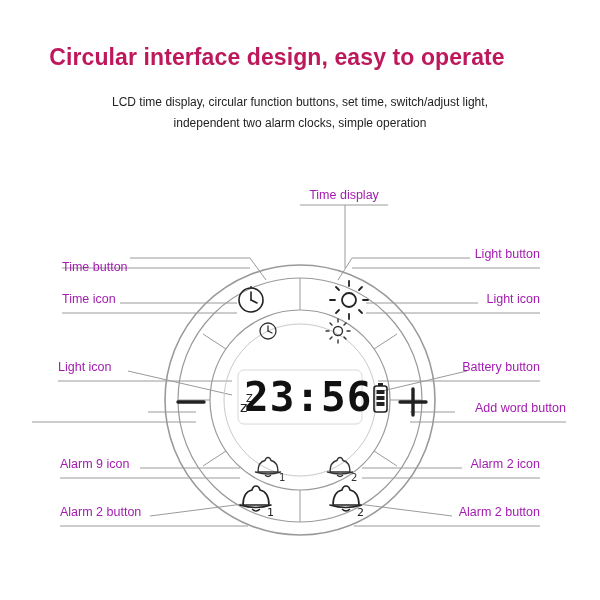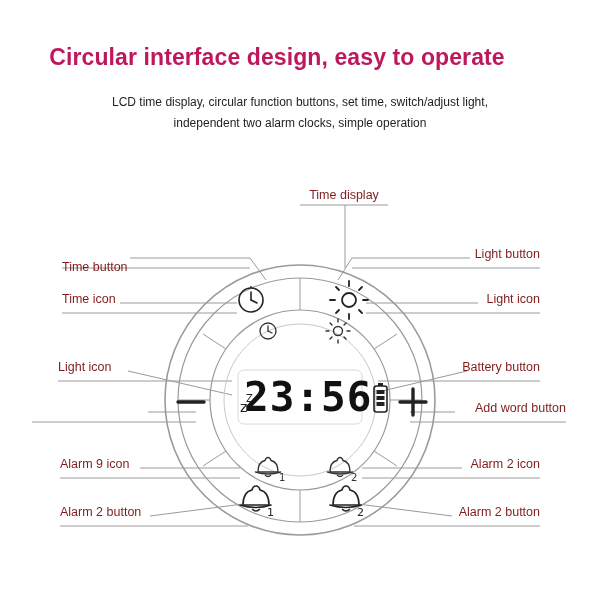--- a/index.html
+++ b/index.html
@@ -42,21 +42,21 @@
     text-align: center;
     font-size: 12px;
     line-height: 21px;
     color: #232323;
   }
 
   
   .lbl {
     position: absolute;
     font-size: 12.5px;
-    color: #7f1d1d;
+    color: #a21caf;
     white-space: nowrap;
   }
   .lbl.r { text-align: right; }
   .lbl.l { text-align: left; }
   .lbl.c { text-align: center; }
 
   
   svg.diagram {
     position: absolute;
     left: 0; top: 0;

